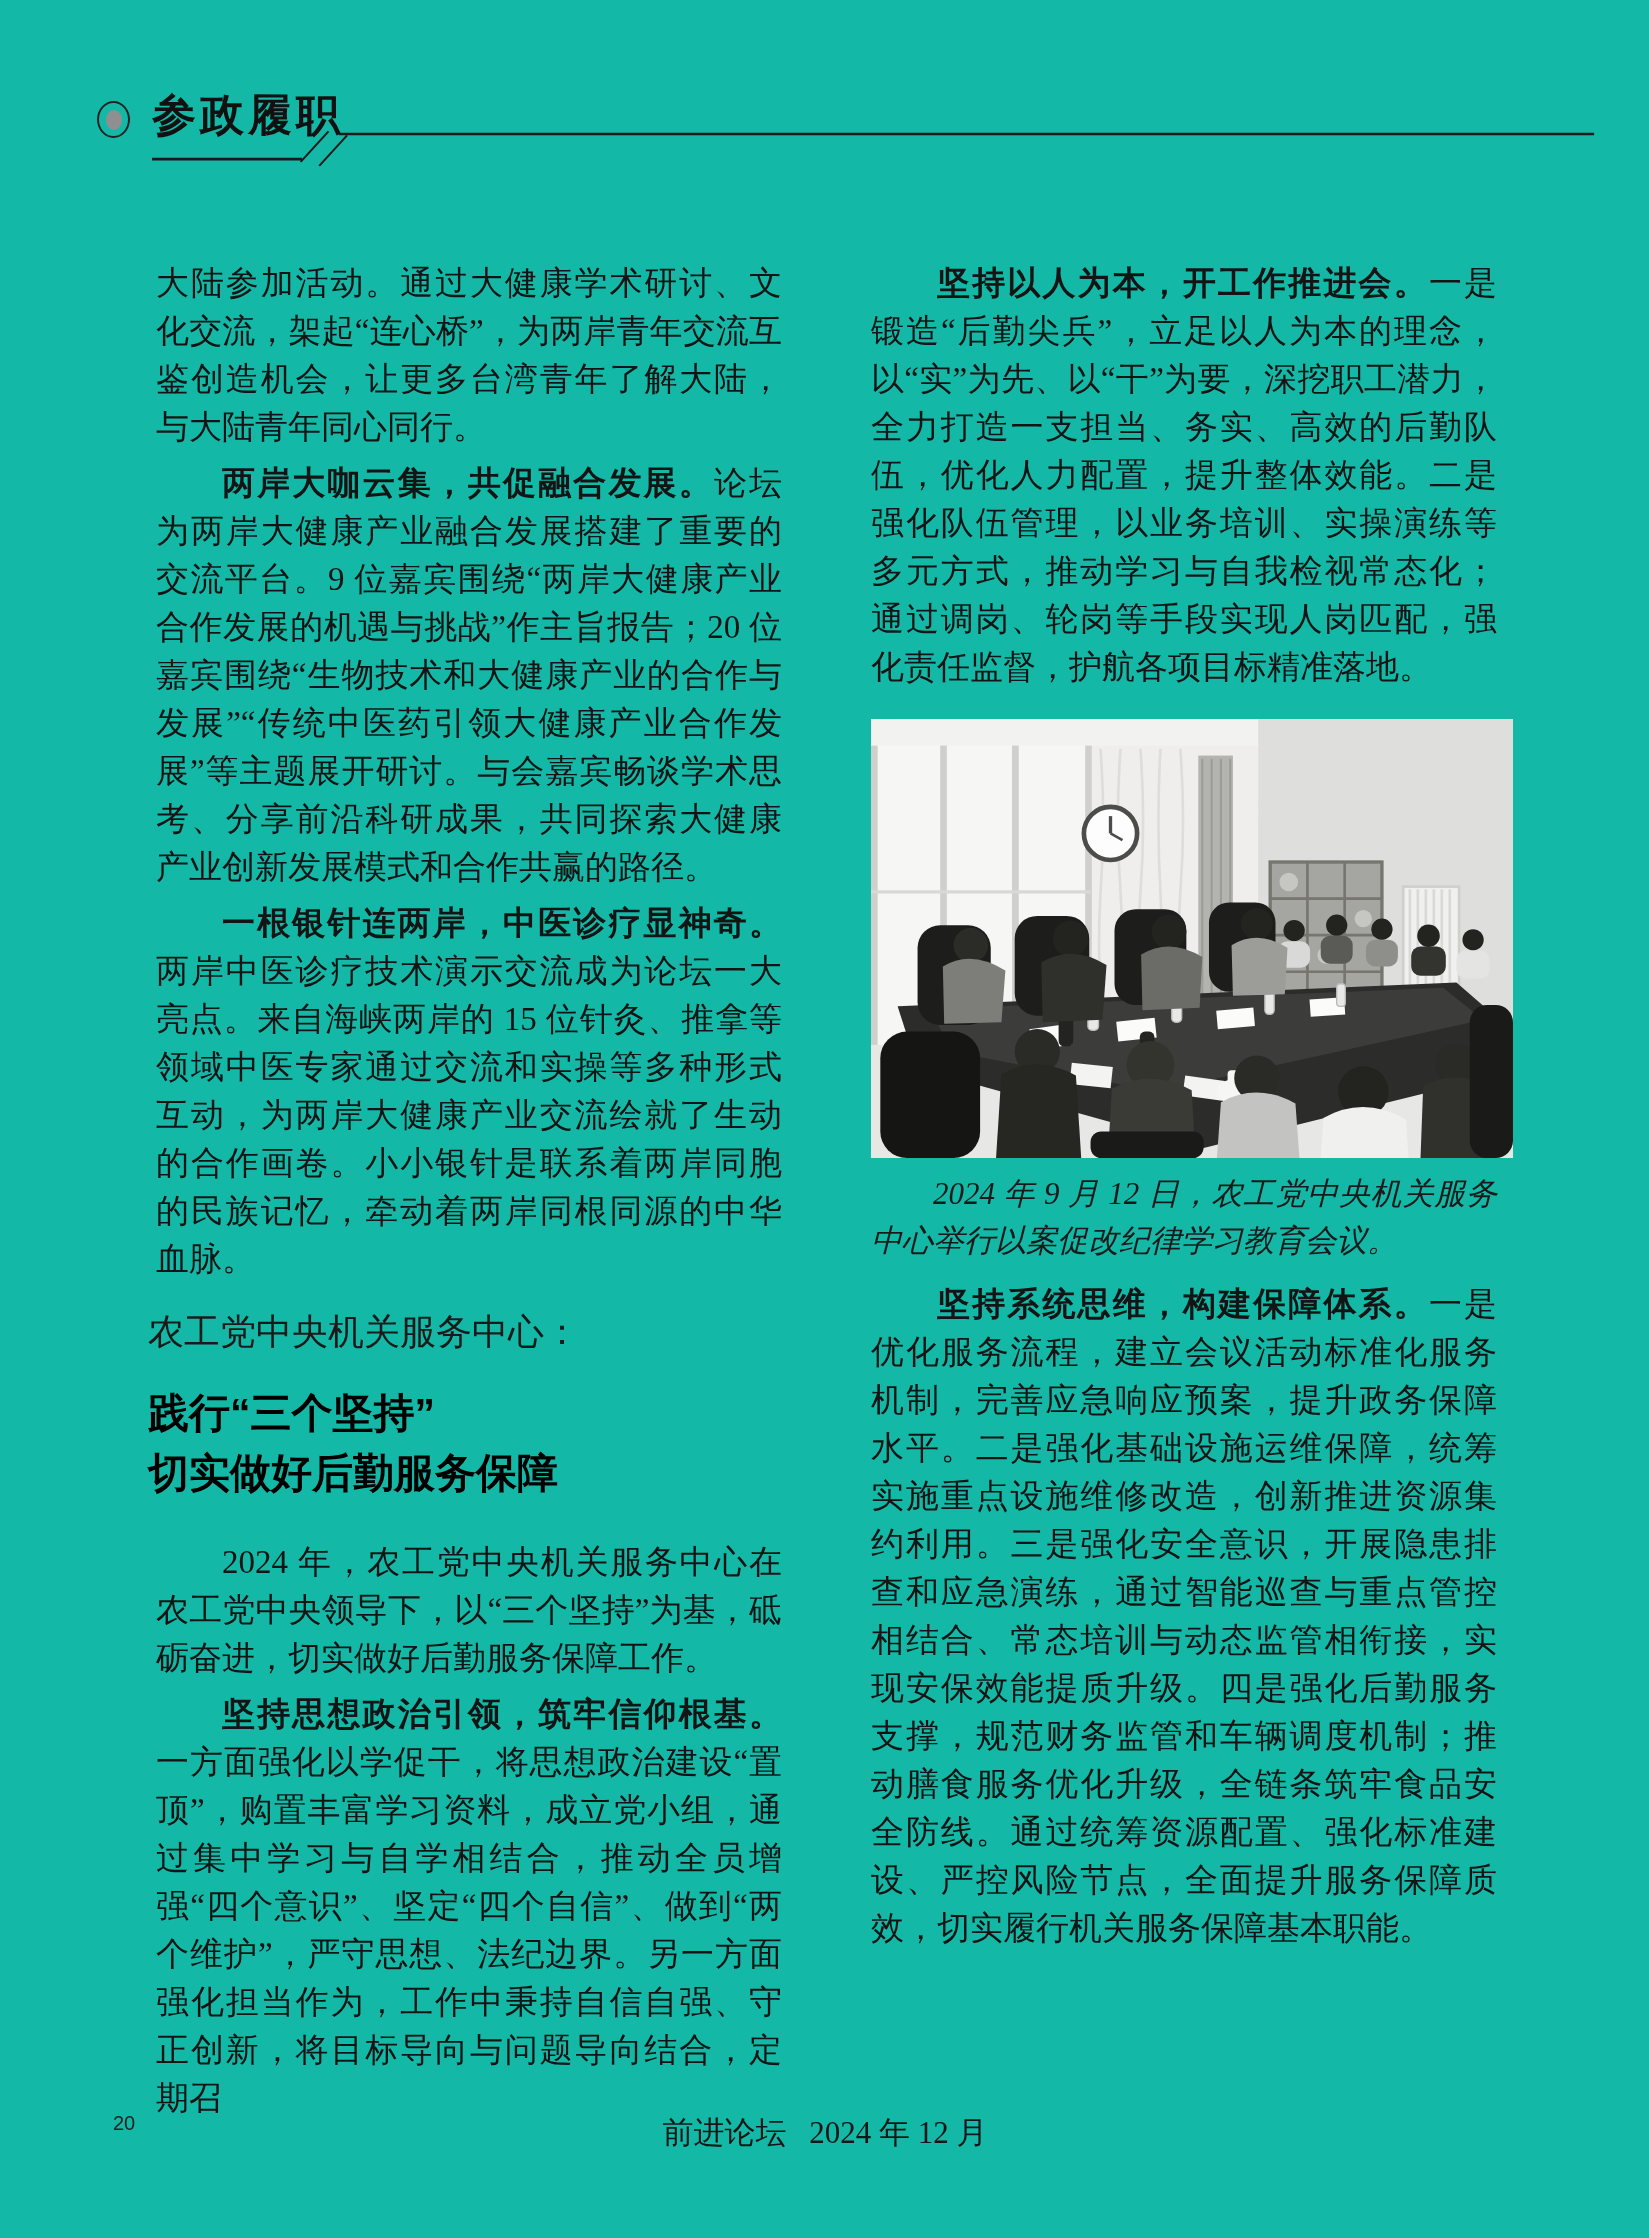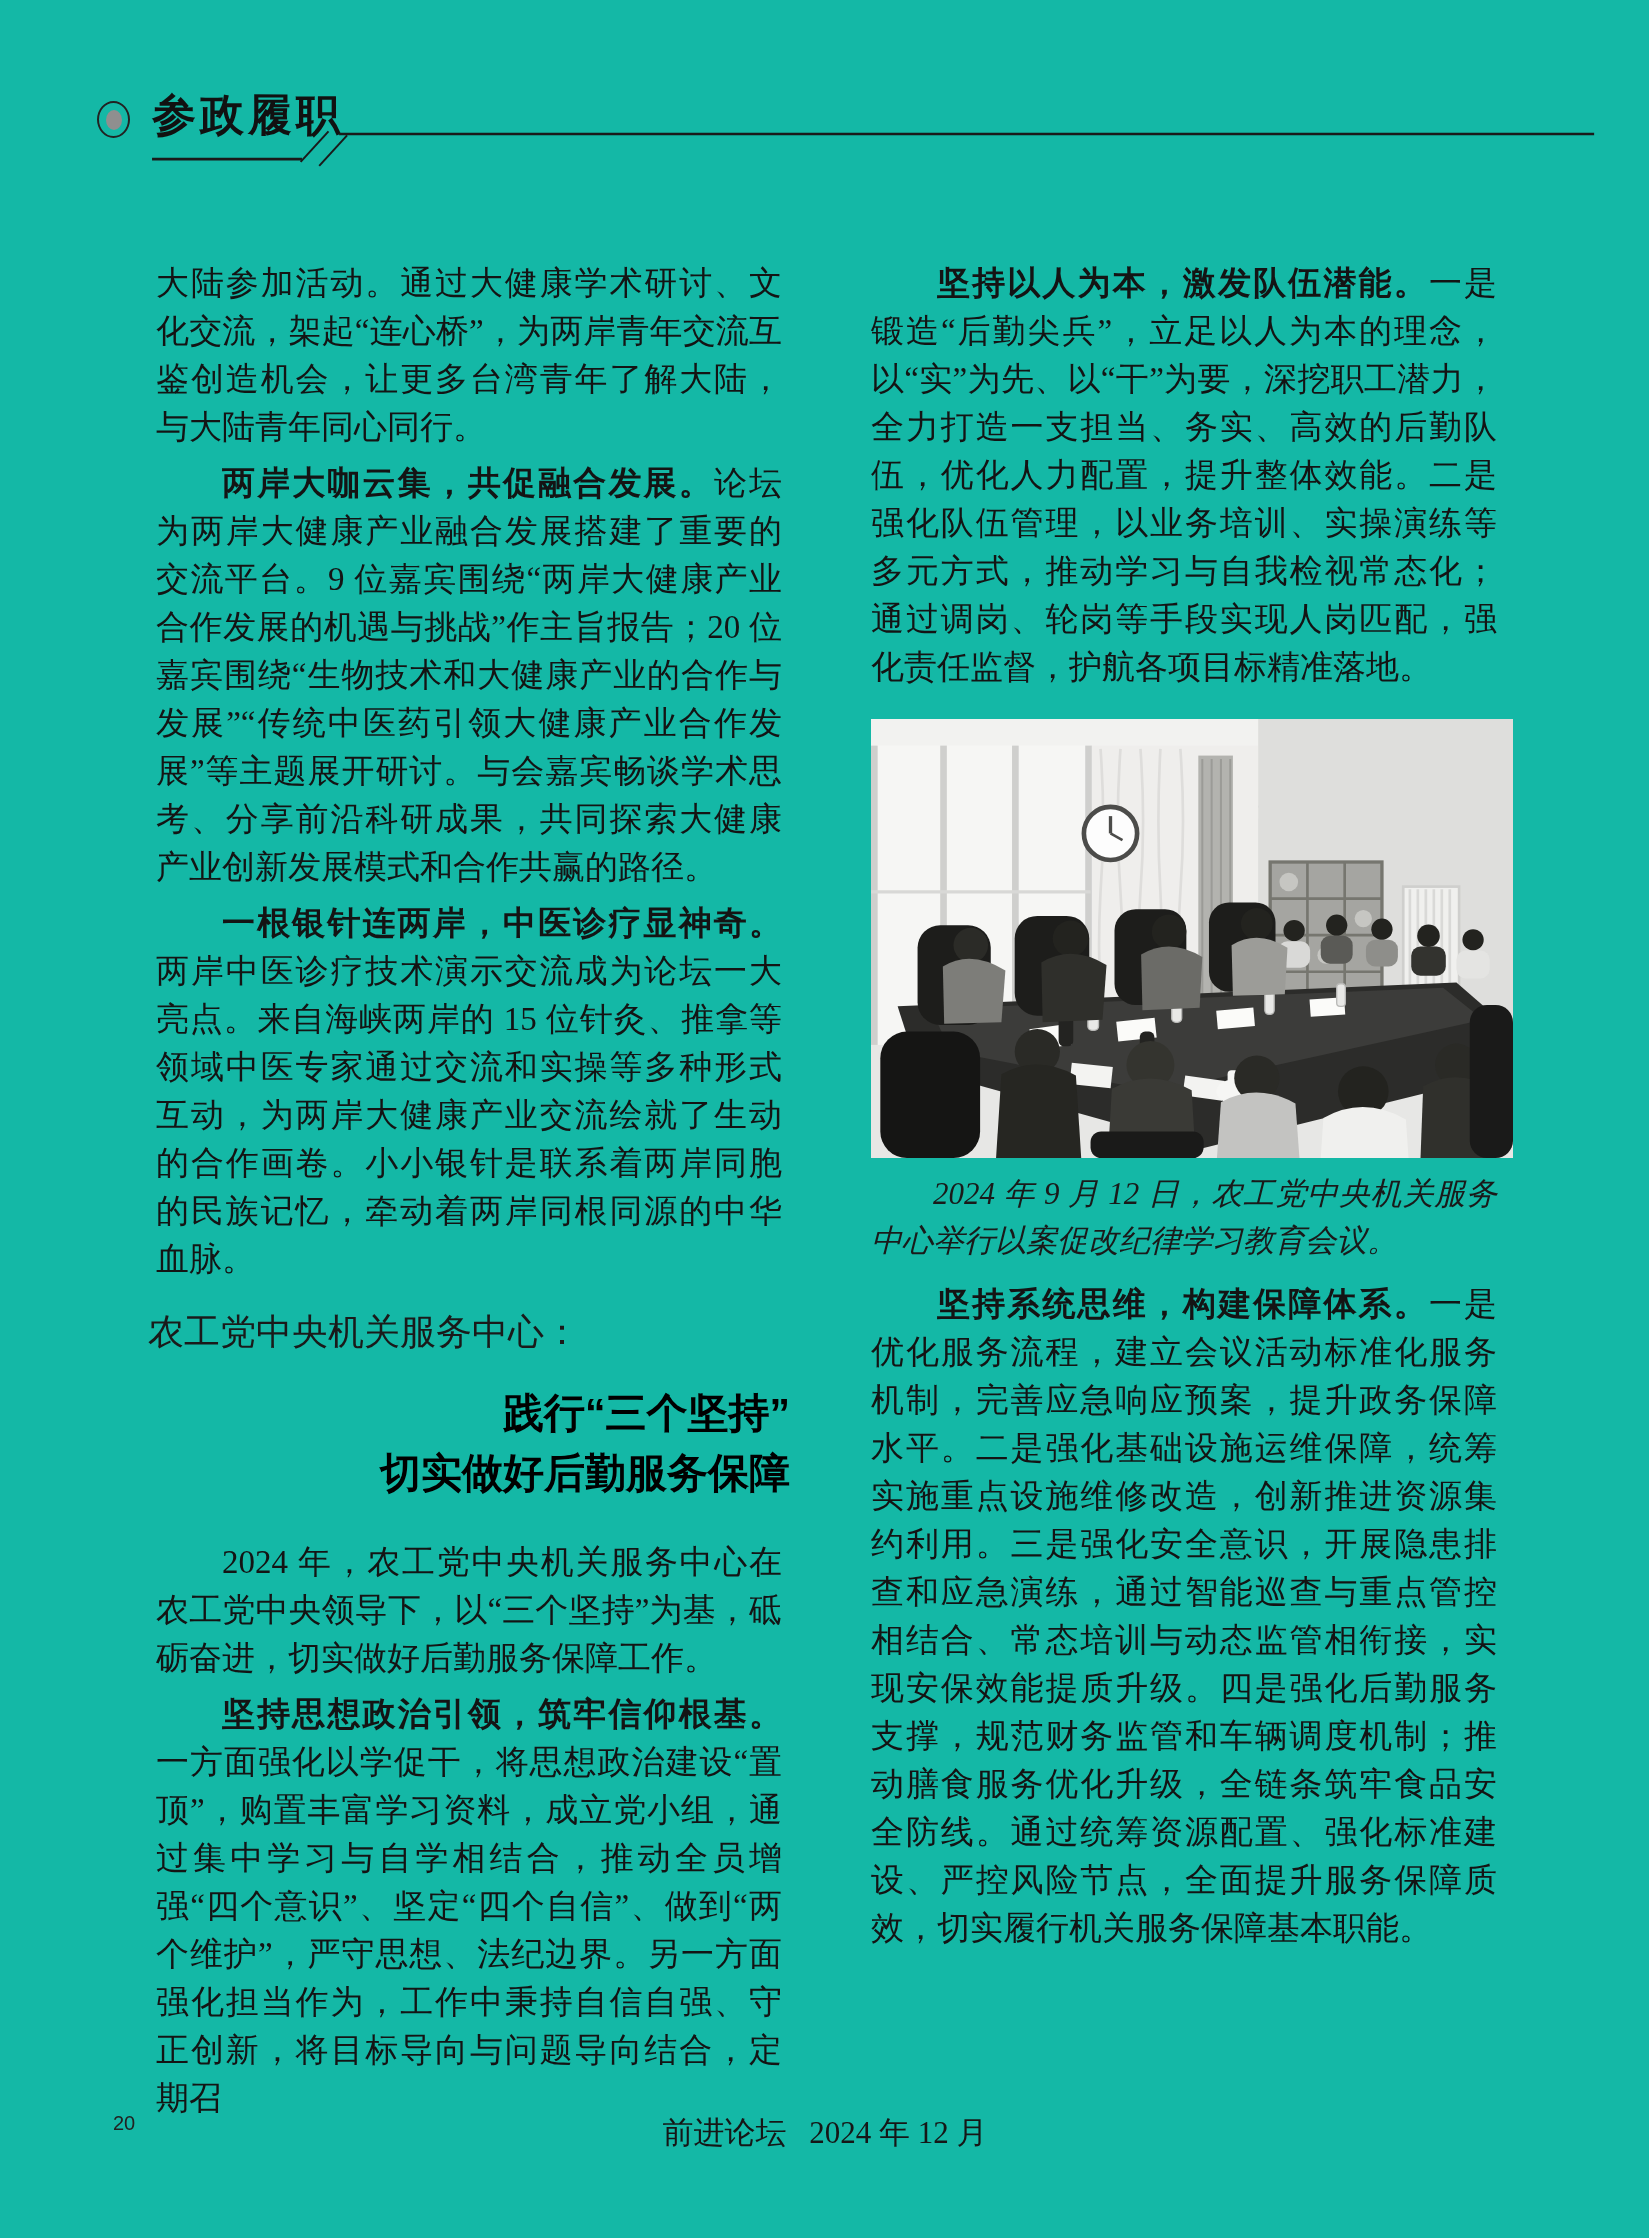--- a/index.html
+++ b/index.html
@@ -44,21 +44,21 @@
   .kicker{
     margin-top:25px;
     font-family:"Liberation Sans","DejaVu Sans",sans-serif;
     font-size:36px;line-height:47px;font-weight:500;
     text-indent:0;text-align:left;color:#1a1a1a;
   }
   .article-title{
     margin:28px 0 35px 0;
     font-family:"Liberation Sans","DejaVu Sans",sans-serif;
     font-weight:900;font-size:41px;line-height:60px;
-    text-align:right;color:#000;
+    text-align:left;color:#000;
   }
   
   .photo-figure{margin:20px 0 0 0;padding:8px;}
   .photo-frame{width:642px;height:439px;display:block;}
   .photo-caption{
     margin-top:12px;
     font-style:italic;
     font-size:31px;line-height:47px;
     text-indent:2em;text-align:justify;
     color:#1a1a1a;
@@ -109,21 +109,21 @@
     <div class="article-title">
       <div>践行“三个坚持”</div>
       <div>切实做好后勤服务保障</div>
     </div>
 
     <p><span>2024 年，农工党中央机关服务中心在农工党中央领导下，以“三个坚持”为基，砥砺奋进，切实做好后勤服务保障工作。</span></p>
     <p><span class="lead">坚持思想政治引领，筑牢信仰根基。</span><span>一方面强化以学促干，将思想政治建设“置顶”，购置丰富学习资料，成立党小组，通过集中学习与自学相结合，推动全员增强“四个意识”、坚定“四个自信”、做到“两个维护”，严守思想、法纪边界。另一方面强化担当作为，工作中秉持自信自强、守正创新，将目标导向与问题导向结合，定期召</span></p>
   </div>
 
   <div class="col col-right">
-    <p><span class="lead">坚持以人为本，激发队伍潜能。</span><span>一是锻造“后勤尖兵”，立足以人为本的理念，以“实”为先、以“干”为要，深挖职工潜力，全力打造一支担当、务实、高效的后勤队伍，优化人力配置，提升整体效能。二是强化队伍管理，以业务培训、实操演练等多元方式，推动学习与自我检视常态化；通过调岗、轮岗等手段实现人岗匹配，强化责任监督，护航各项目标精准落地。</span></p>
+    <p><span class="lead">坚持以人为本，开工作推进会。</span><span>一是锻造“后勤尖兵”，立足以人为本的理念，以“实”为先、以“干”为要，深挖职工潜力，全力打造一支担当、务实、高效的后勤队伍，优化人力配置，提升整体效能。二是强化队伍管理，以业务培训、实操演练等多元方式，推动学习与自我检视常态化；通过调岗、轮岗等手段实现人岗匹配，强化责任监督，护航各项目标精准落地。</span></p>
 
     <figure class="photo-figure">
       <svg class="photo-frame" viewBox="0 0 965 660" preserveAspectRatio="none">
 
         <rect x="0" y="0" width="965" height="660" fill="#e7e7e5"></rect>
         <rect x="0" y="0" width="965" height="150" fill="#f2f2f0"></rect>
         <line x1="0" y1="150" x2="965" y2="120" stroke="#d8d8d6" stroke-width="3"></line>
 
         <ellipse cx="800" cy="90" rx="88" ry="62" fill="#f8f8f6" stroke="#d2d2d0" stroke-width="8"></ellipse>
         <ellipse cx="800" cy="90" rx="55" ry="38" fill="#ffffff"></ellipse>

